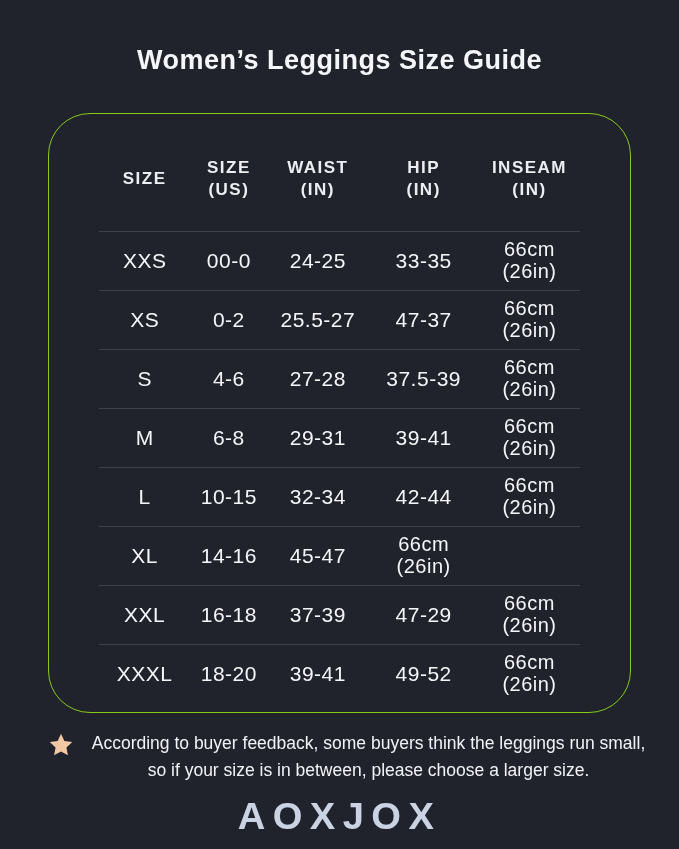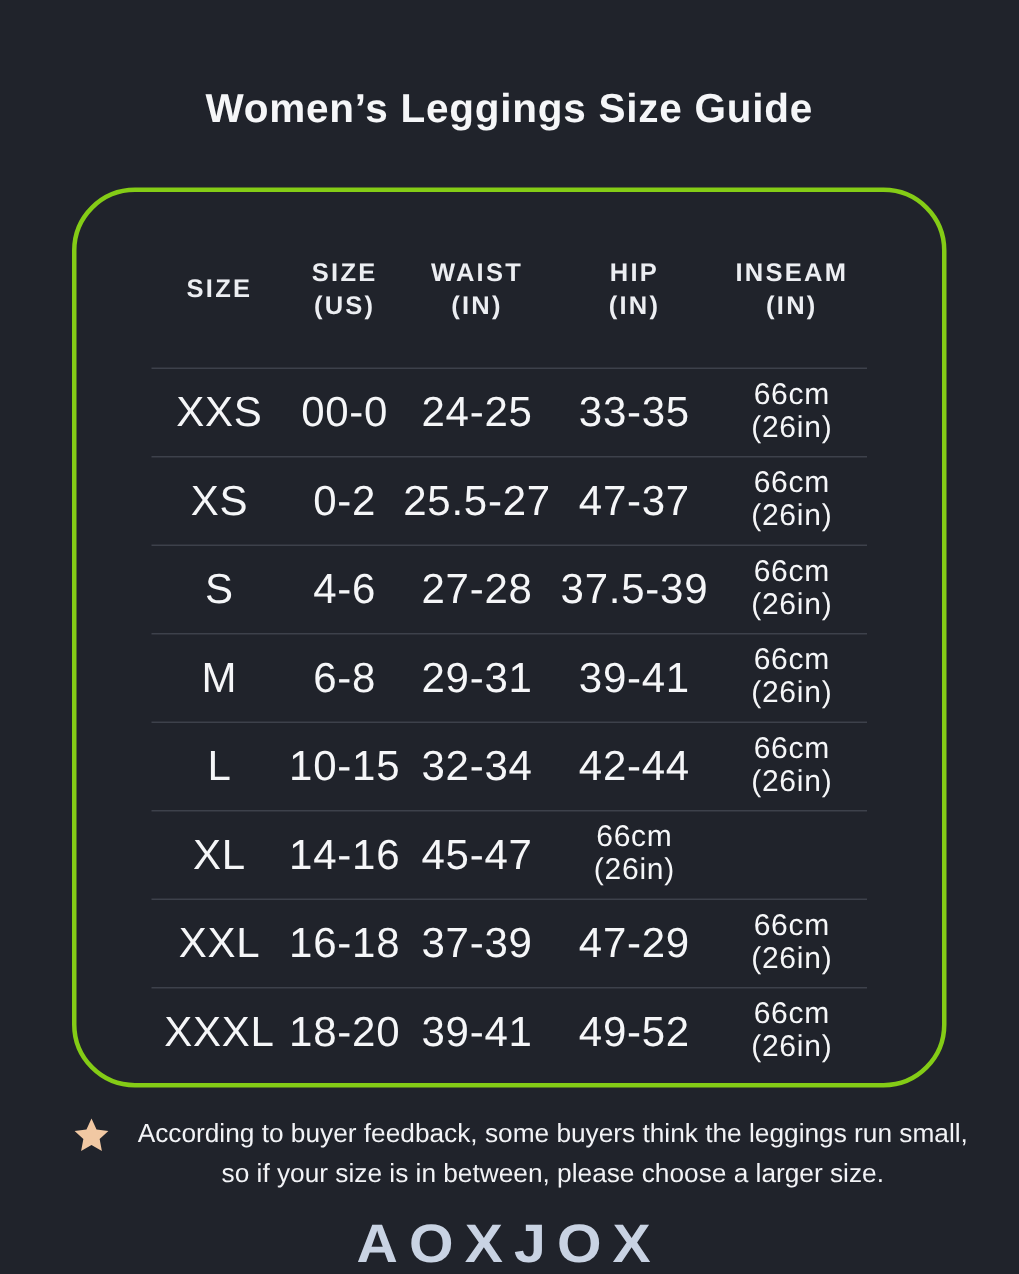--- a/index.html
+++ b/index.html
@@ -8,34 +8,34 @@
   }
   body {
     width: 679px;
     height: 849px;
     background: #20232b;
     font-family: "Liberation Sans", sans-serif;
     color: #f2f3f6;
     overflow: hidden;
   }
   .page-title {
-    margin: 12px;
+    margin: 0;
     padding-top: 45px;
     text-align: center;
     font-size: 27px;
     font-weight: bold;
     letter-spacing: 0.5px;
     color: #f5f6f8;
   }
   .size-card {
     box-sizing: border-box;
     width: 583px;
     height: 600px;
     margin: 37px auto 0 auto;
-    border: 3px solid #84cc16;
+    border: 1px solid #84cc16;
     border-radius: 42px;
     padding: 42px 50px 0 50px;
   }
   .size-table {
     width: 100%;
   }
   .t-row {
     display: grid;
     grid-template-columns: 19% 16% 21% 23% 21%;
     align-items: center;
@@ -52,21 +52,21 @@
     line-height: 1.3;
     color: #eceef2;
   }
   .th-cell span { display: block; }
   .t-body .t-row {
     height: 58px;
     border-top: 1px solid #3d414b;
   }
   .td-cell {
     text-align: center;
-    font-size: 28px;
+    font-size: 21px;
     color: #f5f6f8;
     letter-spacing: 0.5px;
   }
   .td-inseam {
     font-size: 20px;
     line-height: 1.08;
   }
   .td-inseam span { display: block; }
   .buyer-note {
     display: flex;

